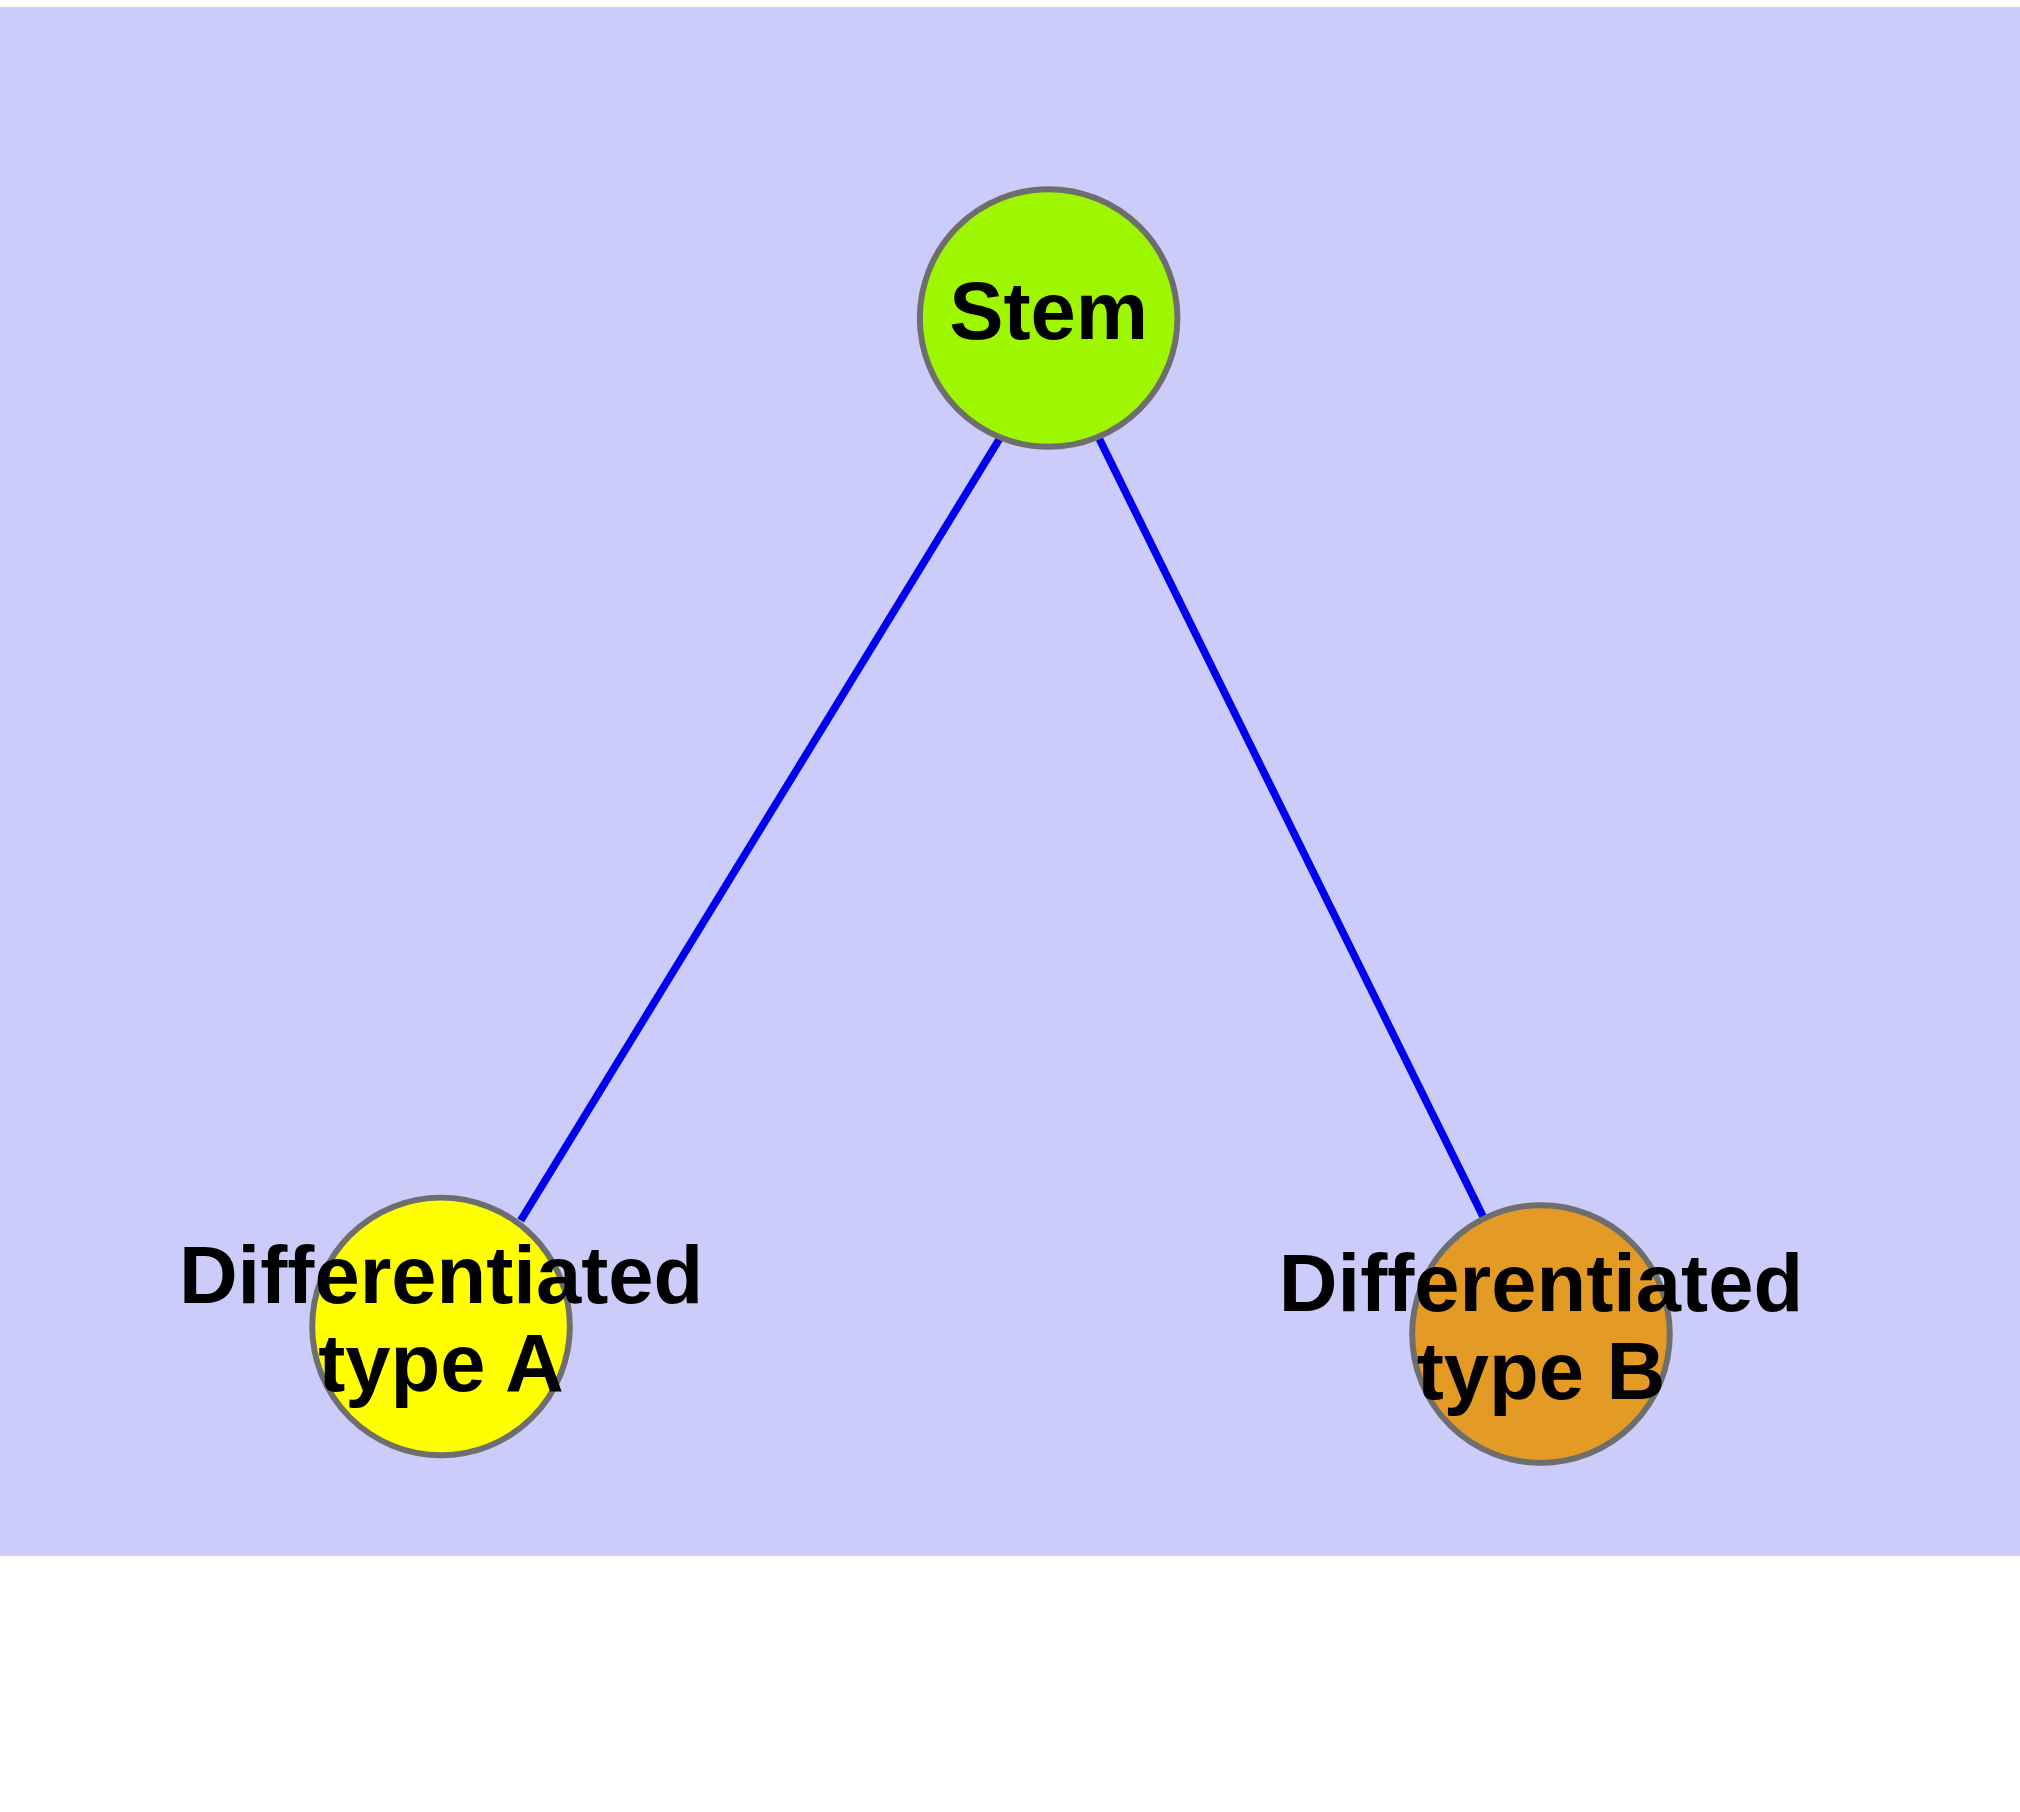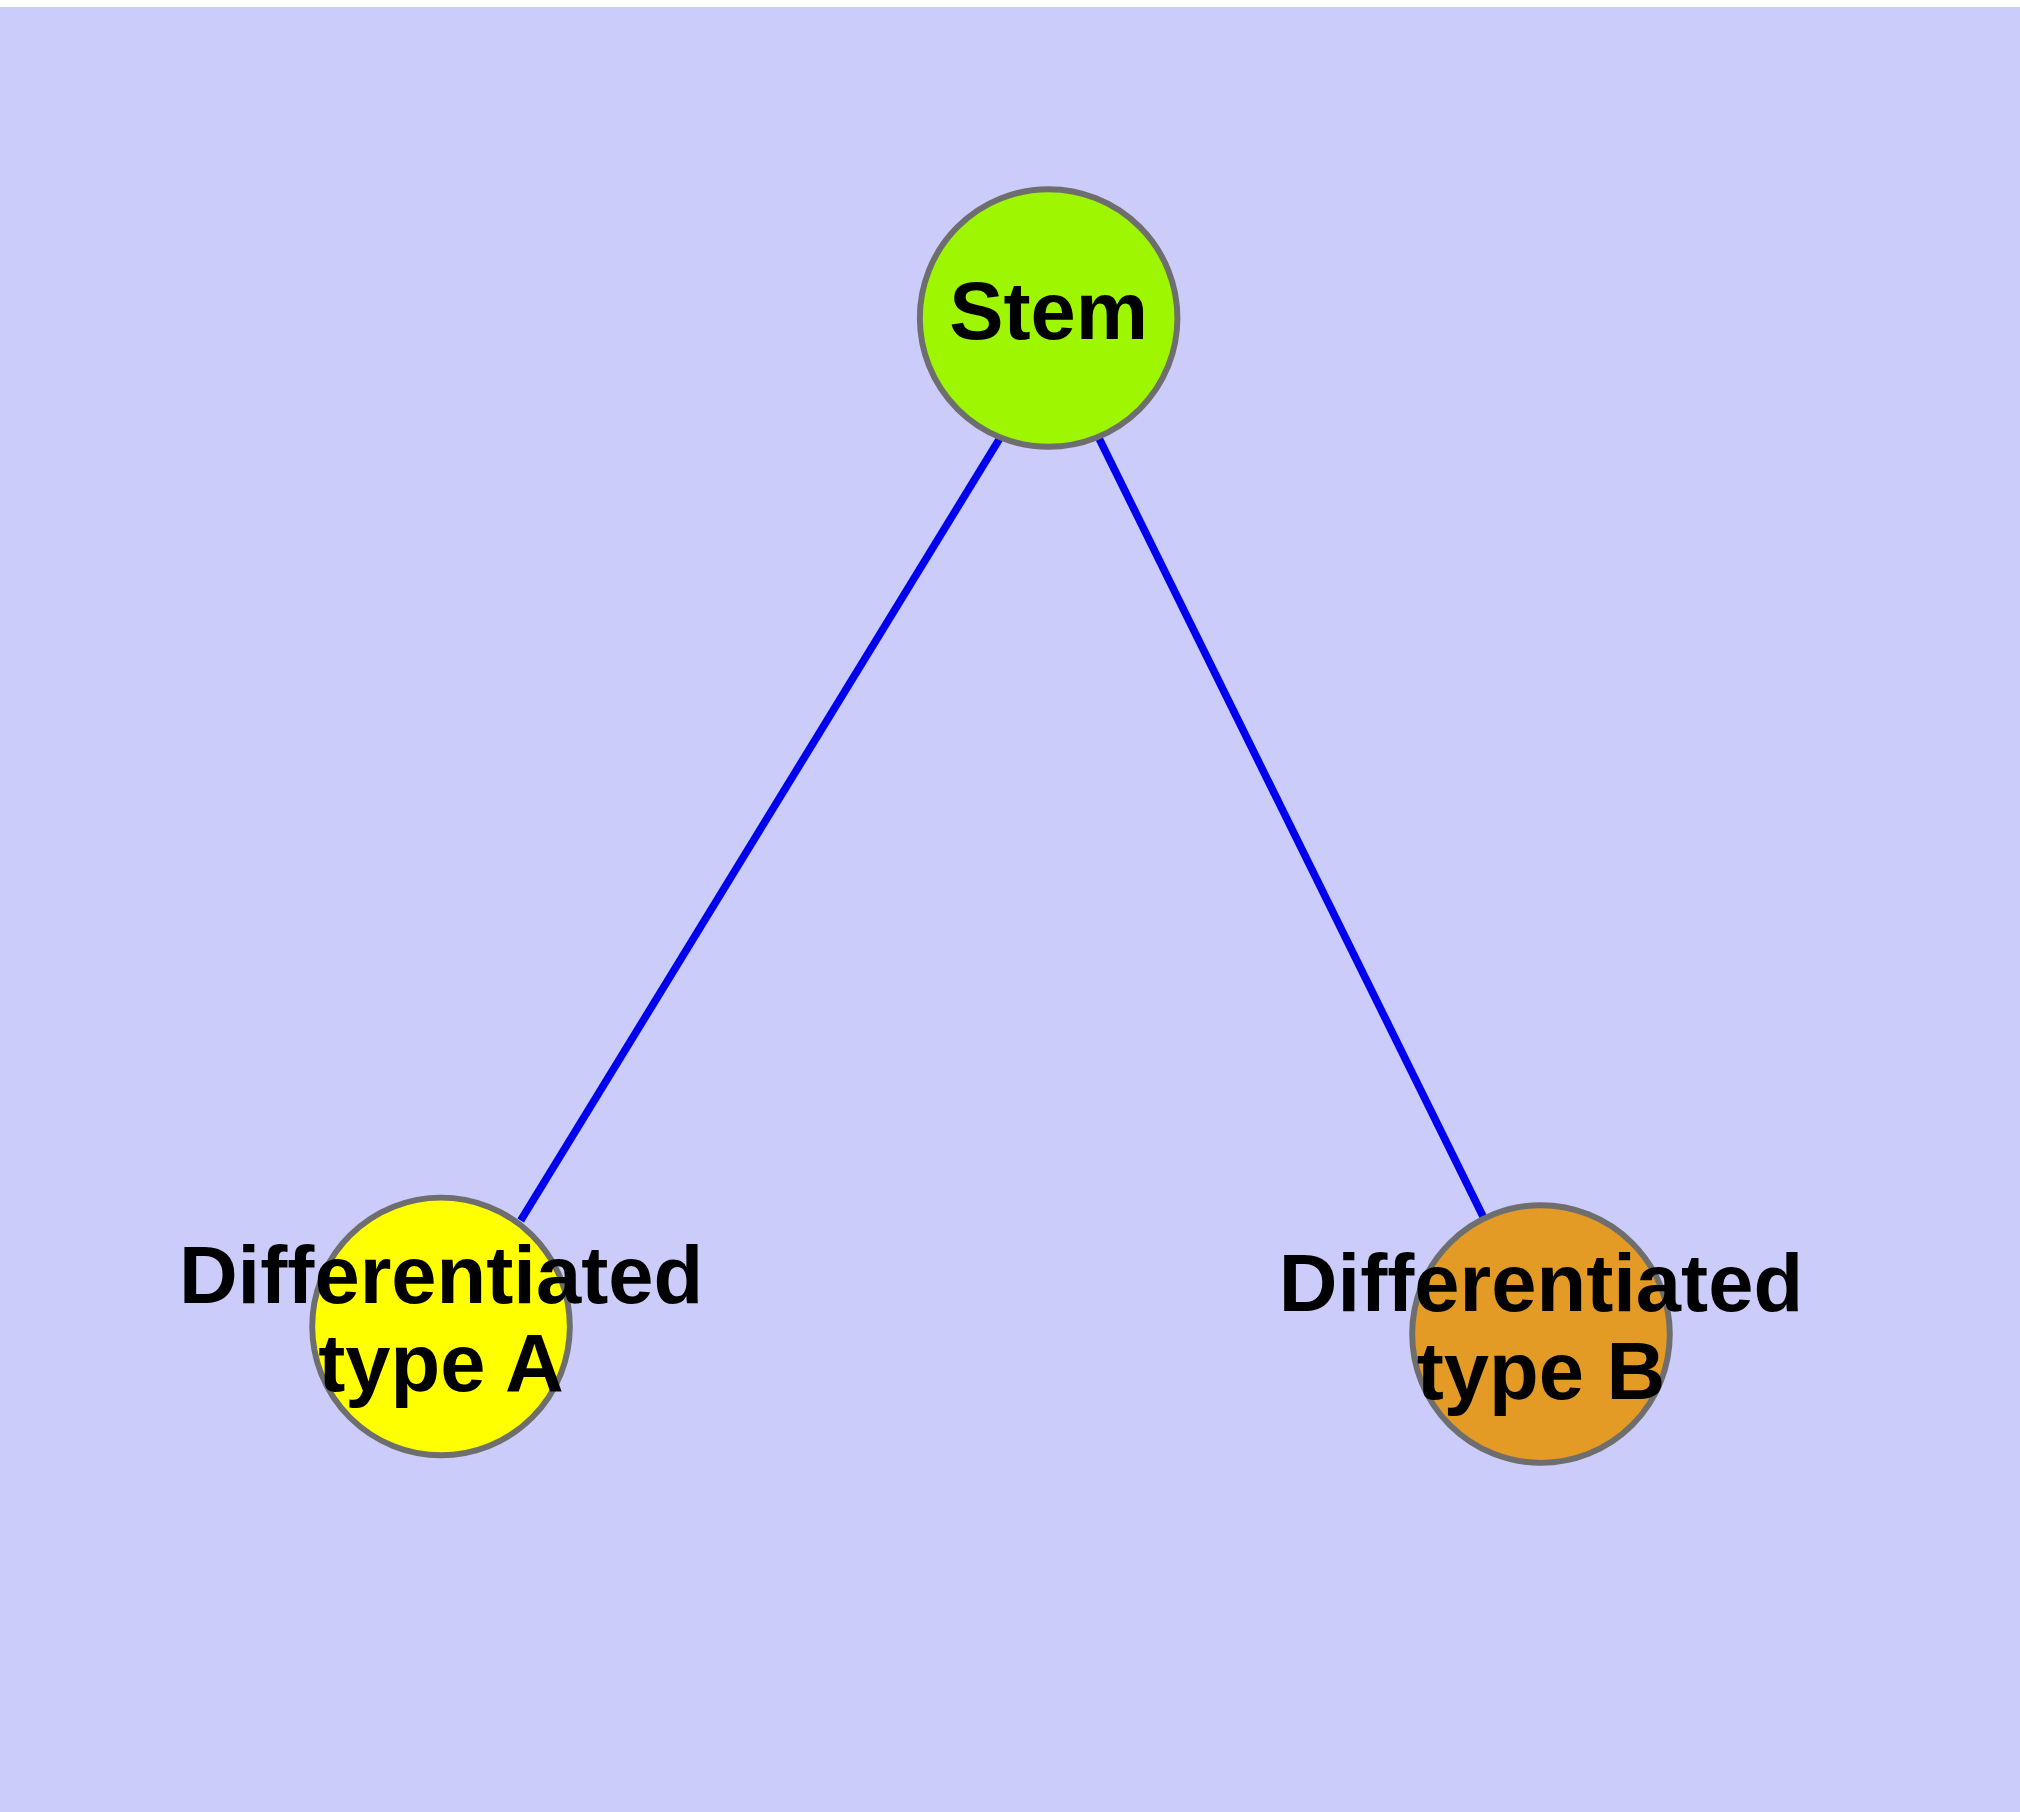--- a/index.html
+++ b/index.html
@@ -47,21 +47,21 @@
     dominant-baseline: middle;
     paint-order: normal;
   }
   .node-label tspan {
     font-family: "Liberation Sans", "DejaVu Sans", sans-serif;
   }
 </style>
 </head>
 <body>
 
-<div id="canvas-wrap" style="width: 2021px; height: 1812px; background: rgb(255, 255, 255);">
+<div id="canvas-wrap" style="width: 2021px; height: 1556px; background: rgb(255, 255, 255);">
   <div id="graph-surface" style="background: rgb(204, 204, 250);">
     <svg id="graph-svg" viewBox="0 0 2384 2130" xmlns="http://www.w3.org/2000/svg">
 
       <g id="edges-layer">
         <line class="edge-line" id="edge-0" x1="1180" y1="508" x2="614" y2="1432" stroke="#0000ee" stroke-width="9"></line>
         <line class="edge-line" id="edge-1" x1="1296" y1="508" x2="1752" y2="1432" stroke="#0000ee" stroke-width="9"></line>
       </g>
 
       <g id="nodes-layer">
         <g id="node-group-0">

